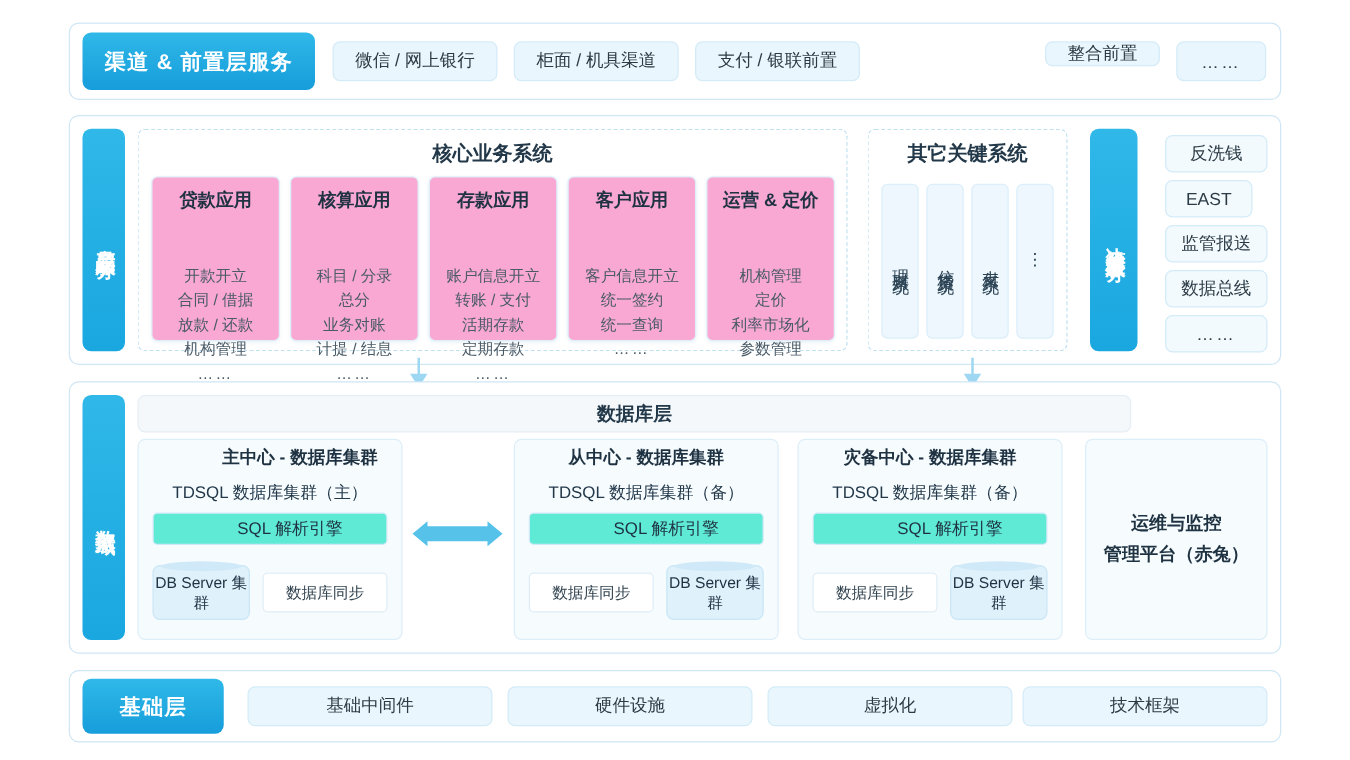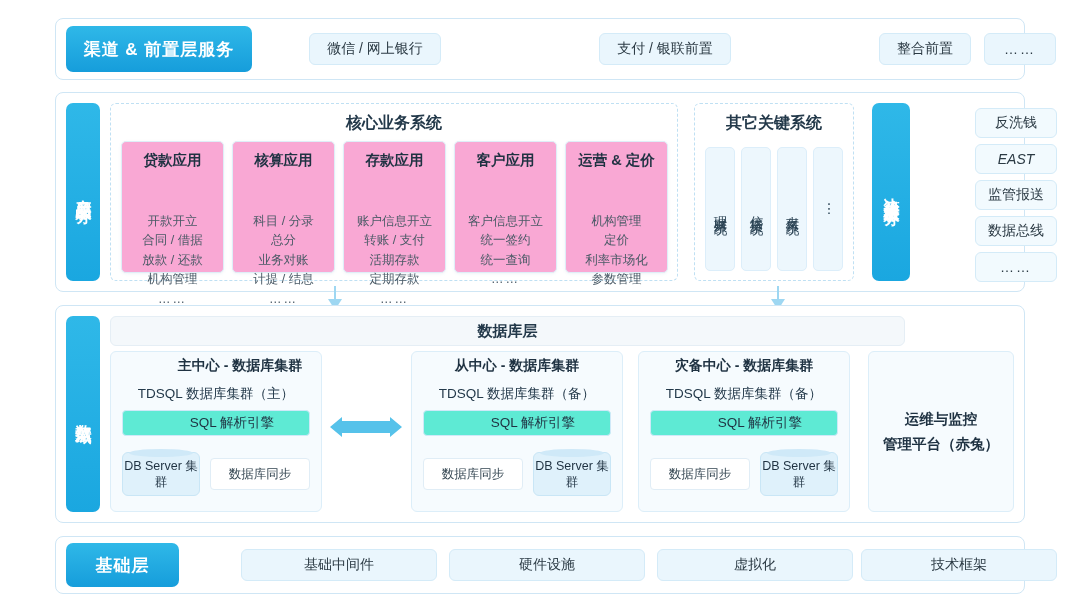--- a/index.html
+++ b/index.html
@@ -62,21 +62,20 @@
   .chip {
     position: absolute;
     background: #eaf6fd;
     border: 1px solid #d4ebf8;
     border-radius: 6px;
     display: flex;
     align-items: center;
     justify-content: center;
     font-size: 14px;
     color: #2b3a44;
-    margin-left: 43px;
   }
   .chip.plain { background: #f2fafe; }
 
   
   .group {
     position: absolute;
     border: 1px dashed #bfe0f3;
     border-radius: 6px;
     background: #ffffff;
   }
@@ -242,24 +241,27 @@
 
   <div class="band" style="left:55px; top:18px; width:970px; height:62px;"></div>
 
   <div class="hlabel" style="left:66px; top:26px; width:186px; height:46px;">
     <span>渠道 &amp; 前置层服务</span>
   </div>
 
   <div class="chip" style="left:266px; top:33px; width:132px; height:32px;">
     <span>微信 / 网上银行</span>
   </div>
+  <div class="chip" style="left:411px; top:33px; width:132px; height:32px;">
+    <span>柜面 / 机具渠道</span>
+  </div>
   <div class="chip" style="left:556px; top:33px; width:132px; height:32px;">
     <span>支付 / 银联前置</span>
   </div>
-  <div class="chip" style="left:836px; top:33px; width:92px; height:32px;justify-content:center;">
+  <div class="chip" style="left:836px; top:33px; width:92px; height:20px;justify-content:center;">
     <span>整合前置</span>
   </div>
   <div class="chip" style="left:941px; top:33px; width:72px; height:32px;">
     <span class="dots">……</span>
   </div>
 
   <div class="band" style="left:55px; top:92px; width:970px; height:200px;"></div>
 
   <div class="vlabel" style="left:66px; top:103px; width:34px; height:178px;">
     <span>产品层服务</span>
@@ -346,21 +348,21 @@
     <span>⋮</span>
   </div>
 
   <div class="vlabel" style="left:872px; top:103px; width:38px; height:178px;">
     <span>决策分析层服务</span>
   </div>
 
   <div class="chip plain" style="left:932px; top:108px; width:82px; height:30px;">
     <span>反洗钱</span>
   </div>
-  <div class="chip plain" style="left:932px; top:144px; width:82px; height:30px;font-style:italic;">
+  <div class="chip plain" style="left:932px; top:144px; width:70px; height:30px;">
     <span>EAST</span>
   </div>
   <div class="chip plain" style="left:932px; top:180px; width:82px; height:30px;">
     <span>监管报送</span>
   </div>
   <div class="chip plain" style="left:932px; top:216px; width:82px; height:30px;">
     <span>数据总线</span>
   </div>
   <div class="chip plain" style="left:932px; top:252px; width:82px; height:30px;">
     <span class="dots">……</span>

